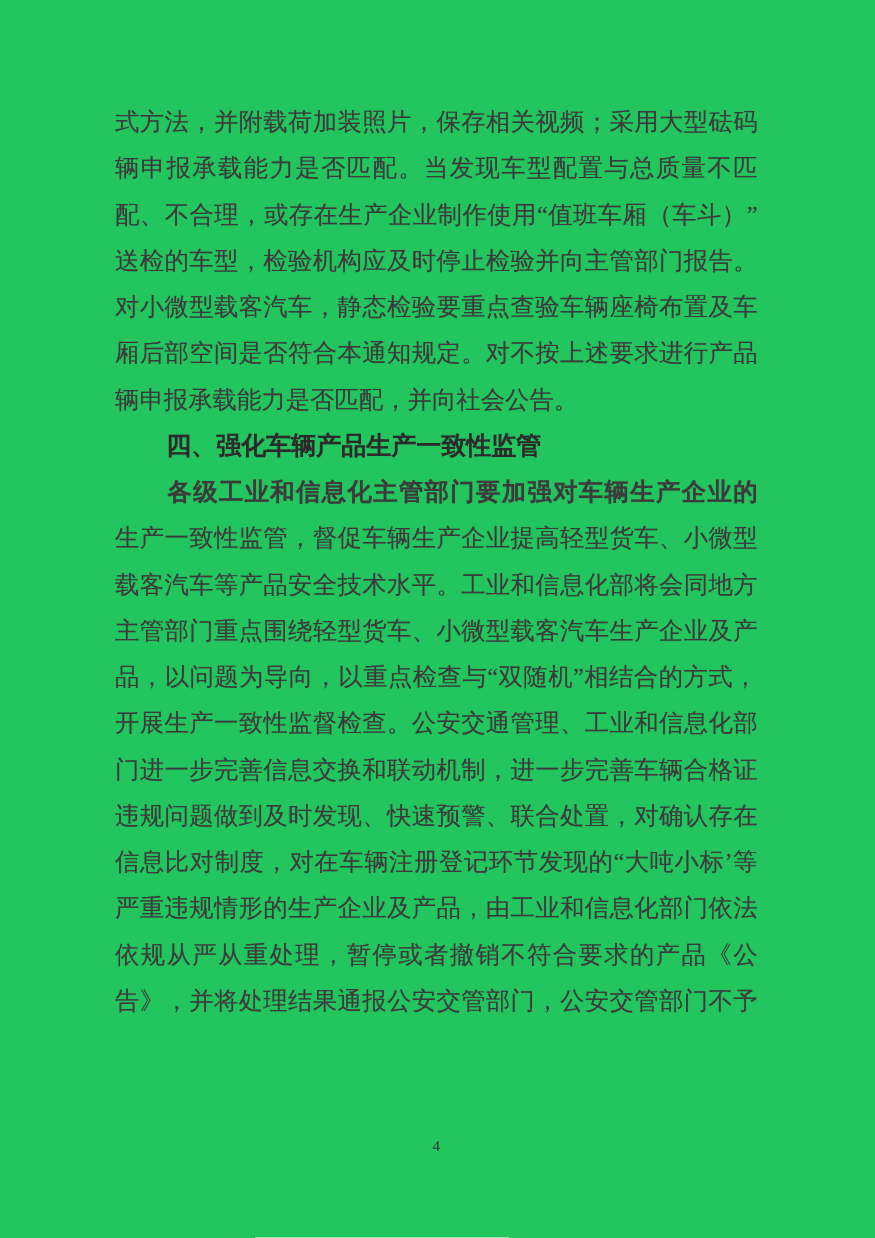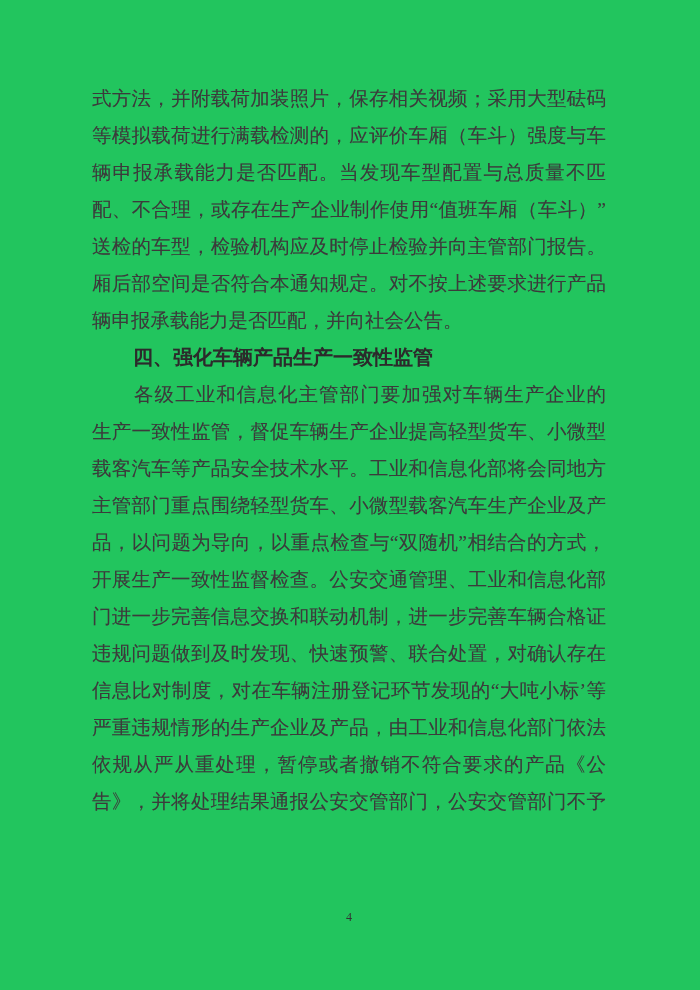--- a/index.html
+++ b/index.html
@@ -30,20 +30,21 @@
     text-align-last: justify;
     text-justify: inter-character;
     white-space: nowrap;
     text-shadow: 0 0 0.6px rgba(70,70,70,0.45);
   }
   .line.body-end {
     text-align-last: left;
   }
   .line.body-indent {
     text-indent: 42px;
+    font-weight: bold;
   }
   .line.heading {
     text-align: left;
     text-align-last: left;
     text-indent: 41px;
     font-family: Liberation Sans, sans-serif;
     font-weight: 700;
     font-size: 20px;
     color: #2b2b2b;
   }
@@ -57,24 +58,24 @@
     color: #333333;
     font-family: "Liberation Serif", "DejaVu Serif", serif;
   }
 </style>
 </head>
 <body>
 
 <div class="page">
   <div class="content">
     <div class="line body">式方法，并附载荷加装照片，保存相关视频；采用大型砝码</div>
-    <div class="line body">等模拟载荷进行满载检测的，应评价车厢（车斗）强度与车</div>
     <div class="line body">辆申报承载能力是否匹配。当发现车型配置与总质量不匹</div>
     <div class="line body">配、不合理，或存在生产企业制作使用“值班车厢（车斗）”</div>
     <div class="line body">送检的车型，检验机构应及时停止检验并向主管部门报告。</div>
+    <div class="line body">对小微型载客汽车，静态检验要重点查验车辆座椅布置及车</div>
     <div class="line body">厢后部空间是否符合本通知规定。对不按上述要求进行产品</div>
     <div class="line body-end">辆申报承载能力是否匹配，并向社会公告。</div>
     <div class="line heading">四、强化车辆产品生产一致性监管</div>
     <div class="line body-indent">各级工业和信息化主管部门要加强对车辆生产企业的</div>
     <div class="line body">生产一致性监管，督促车辆生产企业提高轻型货车、小微型</div>
     <div class="line body">载客汽车等产品安全技术水平。工业和信息化部将会同地方</div>
     <div class="line body">主管部门重点围绕轻型货车、小微型载客汽车生产企业及产</div>
     <div class="line body">品，以问题为导向，以重点检查与“双随机”相结合的方式，</div>
     <div class="line body">开展生产一致性监督检查。公安交通管理、工业和信息化部</div>
     <div class="line body">门进一步完善信息交换和联动机制，进一步完善车辆合格证</div>

